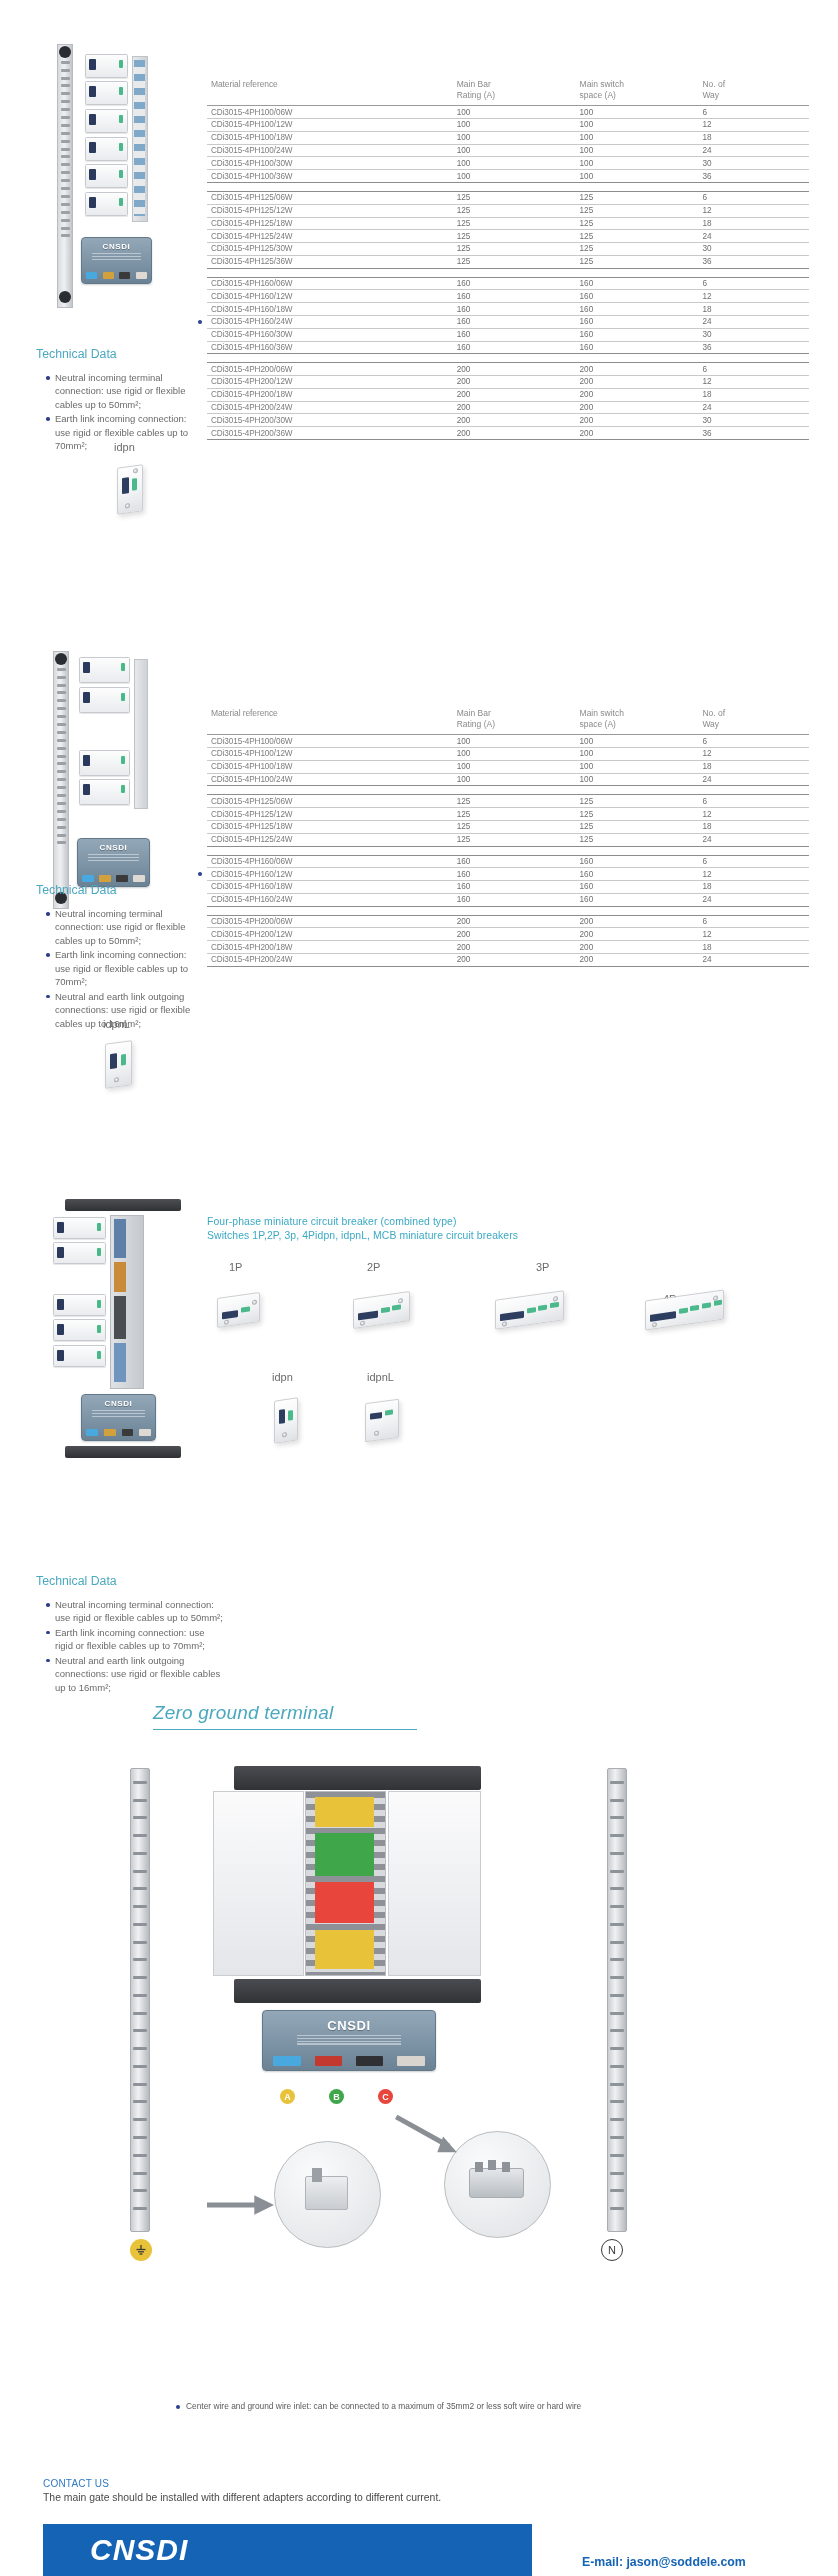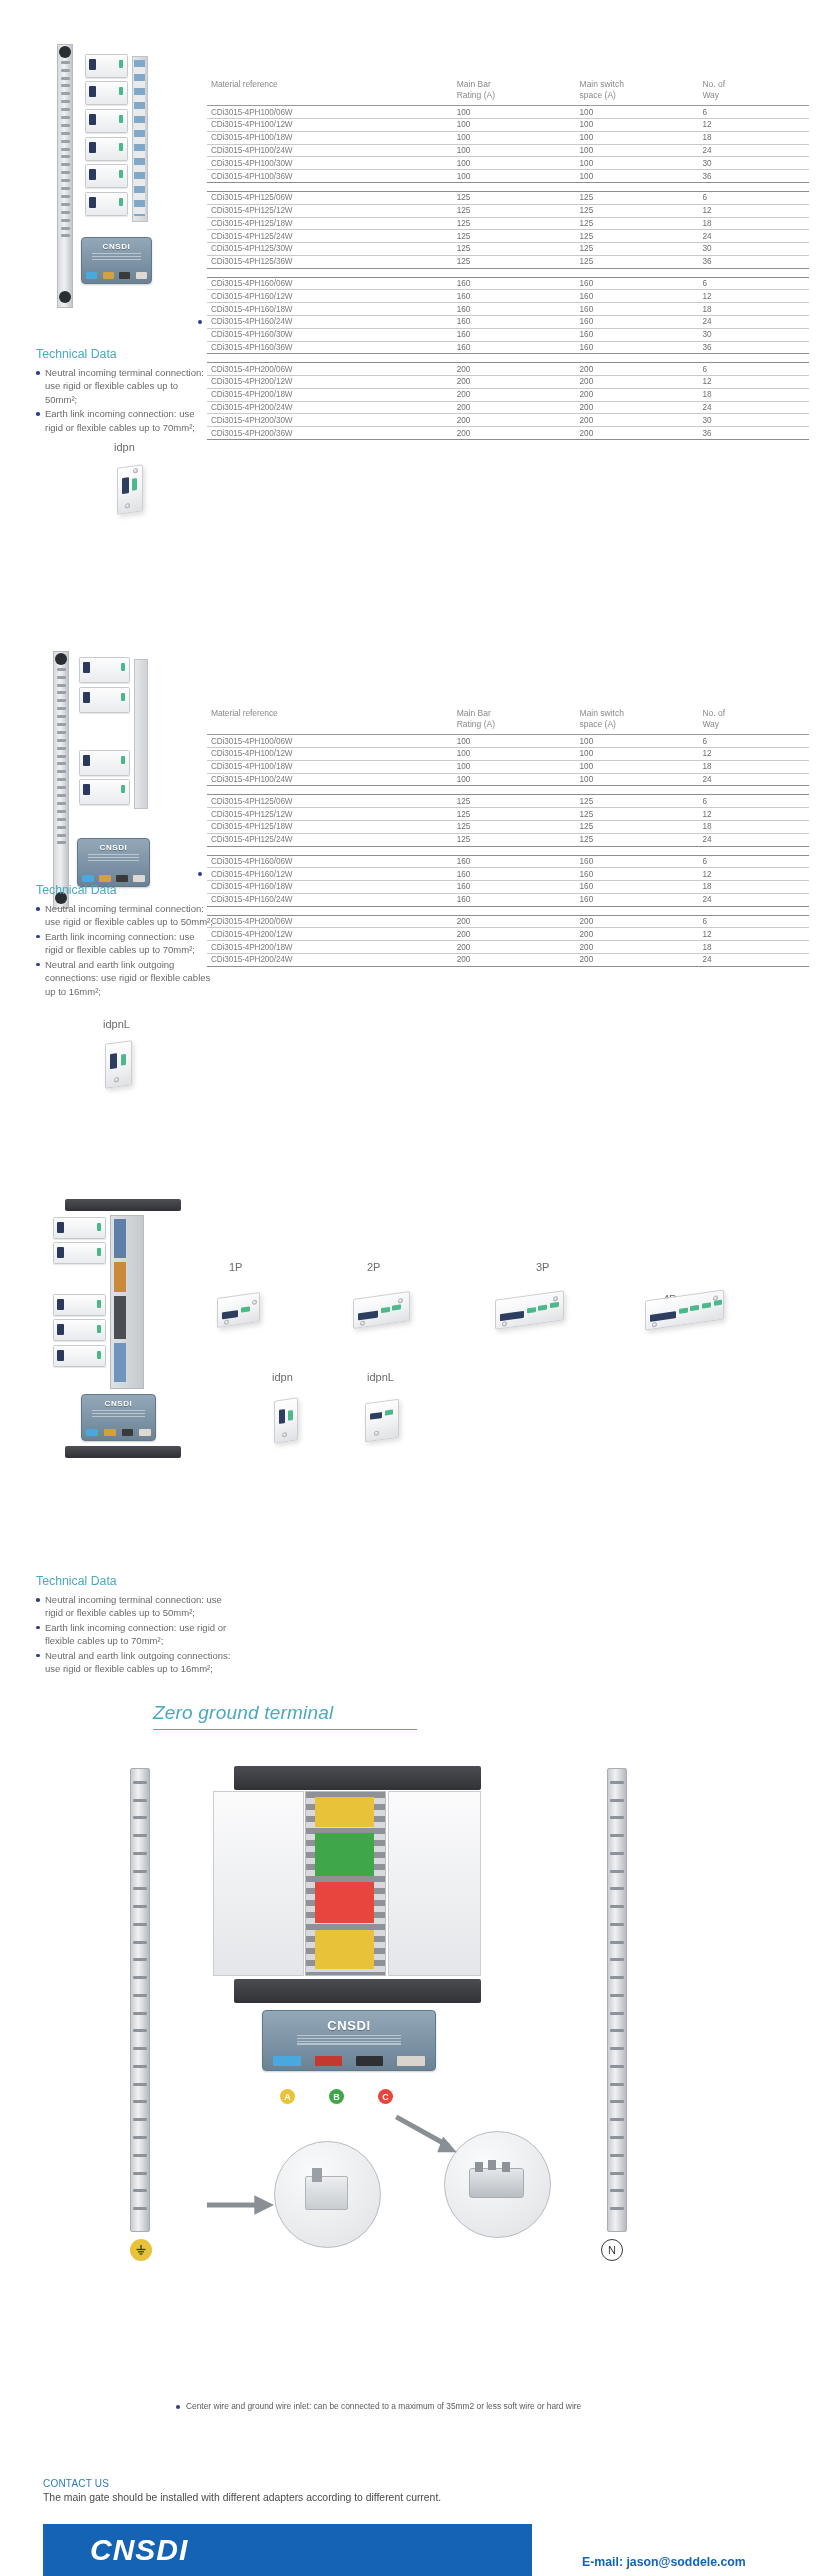--- a/index.html
+++ b/index.html
@@ -20,21 +20,21 @@
     font-size: 10.4px;
     letter-spacing: 0.1px;
     line-height: 1.5;
   }
   .tech-head {
     color: #4aa8bf;
     font-size: 12.3px;
     margin-bottom: 5px;
     font-weight: 400;
   }
-  .tech-list { list-style: none; margin: 0; padding: 0; }
+  .tech-list { list-style: none; margin: 10px; padding: 0; }
   .tech-list li {
     font-size: 9.5px;
     line-height: 1.42;
     color: #6a6a6a;
     position: relative;
     padding-left: 9px;
     margin-bottom: 1px;
   }
   .tech-list li::before {
     content: "";
@@ -742,20 +742,22 @@
         </div>
       <div class="terms">
         <b style="background:#49a8dd"></b>
           <b style="background:#d2a03c"></b>
         <b style="background:#3a3a3a"></b>
           <b style="background:#ded9d2"></b>
       </div>
     </div>
   </div>
 
+  <div class="sec-title" style="position:absolute; left:207px; top:1214px; width:602px;">Four-phase miniature circuit breaker (combined type)</div>
+  <div class="sec-title" style="position:absolute; left:207px; top:1228px; width:602px;">Switches 1P,2P, 3p, 4Pidpn, idpnL, MCB miniature circuit breakers</div>
 
   <div class="cap-lbl" style="left:229px; top:1261px;">1P</div>
   <div class="cap-lbl" style="left:367px; top:1261px;">2P</div>
   <div class="cap-lbl" style="left:536px; top:1261px;">3P</div>
   <div class="cap-lbl" style="left:663px; top:1261px;margin-top:32px;">4P</div>
 
   <div class="prod" style="left:203px; top:1283px; width:95px; height:61px;">
     <div class="mini" style="left:14px; top:12px; width:43px; height:30px;">
       <span class="bar" style="left:4px; top:14px; width:16px; height:7px;"></span>
       <span class="gn" style="left:23px; top:12px; width:9px; height:5px;"></span>

